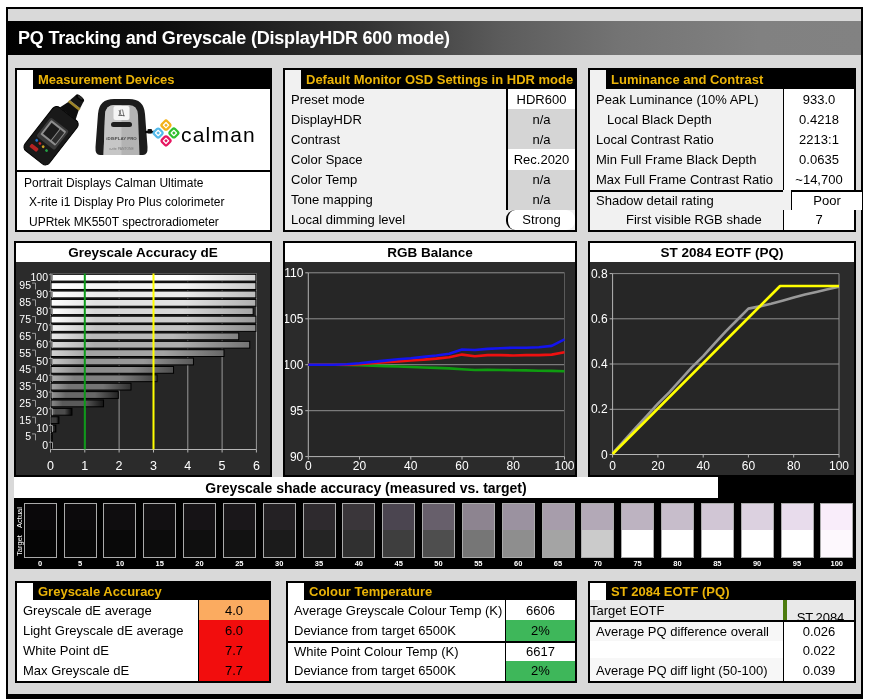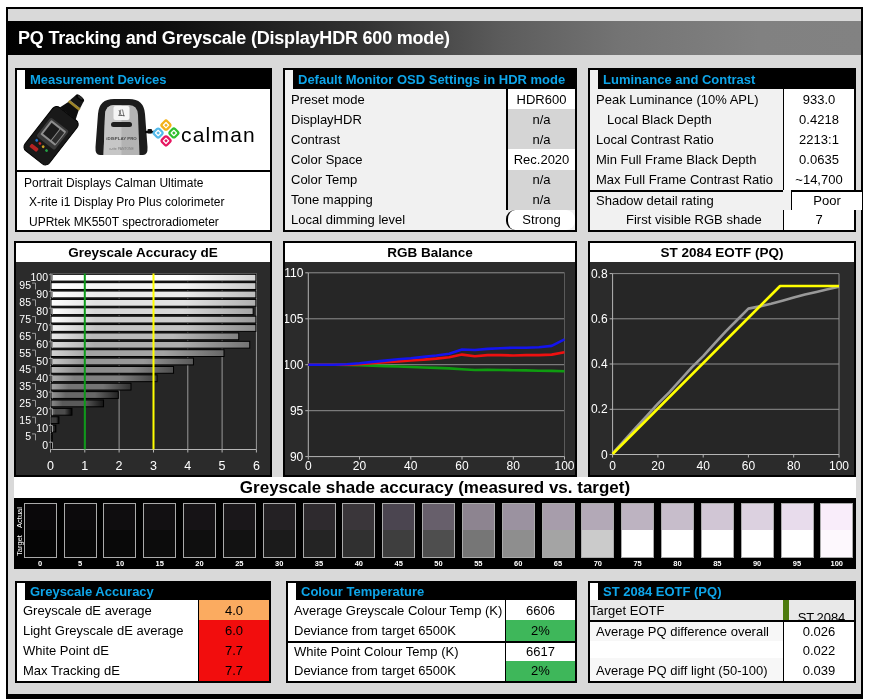--- a/index.html
+++ b/index.html
@@ -1,18 +1,18 @@
 <!DOCTYPE html>
 <html><head><meta charset="utf-8"><style>
 *{margin:0;padding:0;box-sizing:border-box}
 html,body{width:870px;height:699px;background:#fff;font-family:"Liberation Sans",sans-serif;overflow:hidden}
 #page{position:relative;width:870px;height:699px;background:#fff}
 #frame{position:absolute;left:6px;top:7px;width:857px;height:692px;border:2px solid #000;border-bottom-width:5px;background:#d9d9d9}
 .abs{position:absolute}
-.hdr{position:absolute;left:8px;top:0;right:0;background:#000;color:#0ea5e9;font-weight:bold;font-size:13px;display:flex;align-items:center;padding-left:5px;white-space:nowrap}
+.hdr{position:absolute;left:16px;top:0;right:0;background:#000;color:#eab308;font-weight:bold;font-size:13px;display:flex;align-items:center;padding-left:5px;white-space:nowrap}
 .panel{position:absolute;border:2px solid #000;background:#fff}
 .cell{position:absolute;font-size:13px;color:#000;display:flex;align-items:center;white-space:nowrap}
 .vcell{position:absolute;font-size:13px;color:#000;display:flex;align-items:center;justify-content:center;white-space:nowrap}
 svg text{font-family:"Liberation Sans",sans-serif}
 svg.abs{box-sizing:content-box}
 </style></head><body>
 <div id="page">
 <div id="frame"></div>
 <div class="abs" style="left:8px;top:21px;width:853px;height:34px;
 background:linear-gradient(90deg,#000 0%,#0d0d0d 18%,#333 42%,#5c5c5c 58%,#747474 72%,#818181 88%,#828282 100%);">
@@ -402,21 +402,21 @@
       <line x1="158.4" y1="211.5" x2="158.4" y2="214.5" stroke="#b5b5b5" stroke-width="1"></line>
       <text x="158.4" y="227" font-size="12" fill="#fff" text-anchor="middle">60</text>
       <line x1="203.7" y1="211.5" x2="203.7" y2="214.5" stroke="#b5b5b5" stroke-width="1"></line>
       <text x="203.7" y="227" font-size="12" fill="#fff" text-anchor="middle">80</text>
       <line x1="249.0" y1="211.5" x2="249.0" y2="214.5" stroke="#b5b5b5" stroke-width="1"></line>
       <text x="249.0" y="227" font-size="12" fill="#fff" text-anchor="middle">100</text>
       <polyline points="22.6,210.4 33.9,197.9 45.2,185.5 56.6,173.1 67.9,160.6 79.2,149.3 90.5,136.9 101.8,124.4 113.2,113.1 124.5,100.7 135.8,88.3 147.1,77.0 158.4,65.6 169.8,63.4 181.1,60.7 192.4,57.7 203.7,54.6 215.0,51.6 226.4,48.9 237.7,46.2 249.0,43.7" fill="none" stroke="#999999" stroke-width="2.6" stroke-linejoin="round"></polyline>
       <polyline points="22.6,211.0 190.1,43.0 249.0,43.0" fill="none" stroke="#ffff00" stroke-width="2.6" stroke-linejoin="round"></polyline>
     </svg>
 <div class="abs" style="left:14px;top:477px;width:842px;height:92px;background:#000;">
-<div class="abs" style="left:0;top:0;width:842px;height:21px;background:#fff;display:flex;align-items:center;justify-content:center;font-size:17px;font-weight:bold;color:#000;">Greyscale shade accuracy (measured vs. target)</div>
+<div class="abs" style="left:0;top:0;width:704px;height:21px;background:#fff;display:flex;align-items:center;justify-content:center;font-size:14px;font-weight:bold;color:#000;">Greyscale shade accuracy (measured vs. target)</div>
 <div class="abs" style="left:0.5px;top:26px;width:9px;height:28px;display:flex;align-items:center;justify-content:center;">
         <span style="transform:rotate(-90deg);font-size:7.5px;color:#fff;white-space:nowrap;">Actual</span>
       </div>
 <div class="abs" style="left:0.5px;top:54px;width:9px;height:28px;display:flex;align-items:center;justify-content:center;">
         <span style="transform:rotate(-90deg);font-size:7.5px;color:#fff;white-space:nowrap;">Target</span>
       </div>
 <div class="abs" style="left:9.7px;top:26.4px;width:33px;height:54.3px;border:1px solid #aaaaaa;">
         <div style="width:100%;height:26px;background:#0a080a;"></div>
         <div style="width:100%;height:26.3px;background:#050505;"></div>
       </div>
@@ -523,37 +523,37 @@
 <div class="abs" style="left:806.3px;top:82px;width:33px;text-align:center;font-size:7.5px;font-weight:bold;color:#fff;">100</div>
 </div>
 <div class="panel" style="left:15px;top:581px;width:256px;height:102px;">
 <div class="hdr" style="height:17px;">Greyscale Accuracy</div>
 <div class="cell" style="left:6px;top:17.00px;height:20.25px;">Greyscale dE average</div>
 <div class="vcell" style="left:181px;top:17.00px;width:71px;height:20.25px;background:#fbab60;border-left:1px solid #000;">4.0</div>
 <div class="cell" style="left:6px;top:37.25px;height:20.25px;">Light Greyscale dE average</div>
 <div class="vcell" style="left:181px;top:37.25px;width:71px;height:20.25px;background:#f20d0d;border-left:1px solid #000;">6.0</div>
 <div class="cell" style="left:6px;top:57.50px;height:20.25px;">White Point dE</div>
 <div class="vcell" style="left:181px;top:57.50px;width:71px;height:20.25px;background:#f20d0d;border-left:1px solid #000;">7.7</div>
-<div class="cell" style="left:6px;top:77.75px;height:20.25px;">Max Tracking dE</div>
+<div class="cell" style="left:6px;top:77.75px;height:20.25px;">Max Greyscale dE</div>
 <div class="vcell" style="left:181px;top:77.75px;width:71px;height:20.25px;background:#f20d0d;border-left:1px solid #000;">7.7</div>
 </div>
 <div class="panel" style="left:286px;top:581px;width:291px;height:102px;">
 <div class="hdr" style="height:17px;">Colour Temperature</div>
 <div class="cell" style="left:0;top:17.00px;width:217px;height:20.25px;padding-left:6px;">Average Greyscale Colour Temp (K)</div>
 <div class="vcell" style="left:217px;top:17.00px;width:70px;height:20.25px;background:#fff;border-left:1px solid #000;">6606</div>
 <div class="cell" style="left:0;top:37.25px;width:217px;height:20.25px;padding-left:6px;">Deviance from target 6500K</div>
 <div class="vcell" style="left:217px;top:37.25px;width:70px;height:20.25px;background:#3eb75a;border-left:1px solid #000;">2%</div>
 <div class="cell" style="left:0;top:57.50px;width:217px;height:20.25px;padding-left:6px;border-top:2px solid #000;">White Point Colour Temp (K)</div>
 <div class="vcell" style="left:217px;top:57.50px;width:70px;height:20.25px;background:#fff;border-left:1px solid #000;border-top:2px solid #000;">6617</div>
 <div class="cell" style="left:0;top:77.75px;width:217px;height:20.25px;padding-left:6px;">Deviance from target 6500K</div>
 <div class="vcell" style="left:217px;top:77.75px;width:70px;height:20.25px;background:#3eb75a;border-left:1px solid #000;">2%</div>
 </div>
 <div class="panel" style="left:588px;top:581px;width:268px;height:102px;">
 <div class="hdr" style="height:17px;">ST 2084 EOTF (PQ)</div>
 <div class="cell" style="left:0;top:17.00px;width:193px;height:20.25px;background:#e9e9e9;">Target EOTF</div>
-<div class="vcell" style="left:193px;top:17.00px;width:71px;height:35px;background:#e9e9e9;border-left:6px solid #4d7c0f;">ST.2084</div>
+<div class="vcell" style="left:193px;top:17.00px;width:71px;height:35px;background:#e9e9e9;border-left:4px solid #4d7c0f;">ST.2084</div>
 <div class="cell" style="left:0;top:37.25px;width:193px;height:20.25px;padding-left:6px;background:#f7f7f7;border-top:2px solid #000;">Average PQ difference overall</div>
 <div class="vcell" style="left:193px;top:37.25px;width:71px;height:20.25px;background:#fff;border-left:1px solid #000;border-top:2px solid #000;">0.026</div>
 <div class="cell" style="left:0;top:75px;width:193px;height:20.25px;padding-left:8px;background:#f7f7f7;">Average PQ diff dark (0-50)</div>
 <div class="vcell" style="left:193px;top:57.50px;width:71px;height:20.25px;background:#fff;border-left:1px solid #000;">0.022</div>
 <div class="cell" style="left:0;top:77.75px;width:193px;height:20.25px;padding-left:6px;background:#f7f7f7;">Average PQ diff light (50-100)</div>
 <div class="vcell" style="left:193px;top:77.75px;width:71px;height:20.25px;background:#fff;border-left:1px solid #000;">0.039</div>
 </div>
 </div>
 </body></html>

